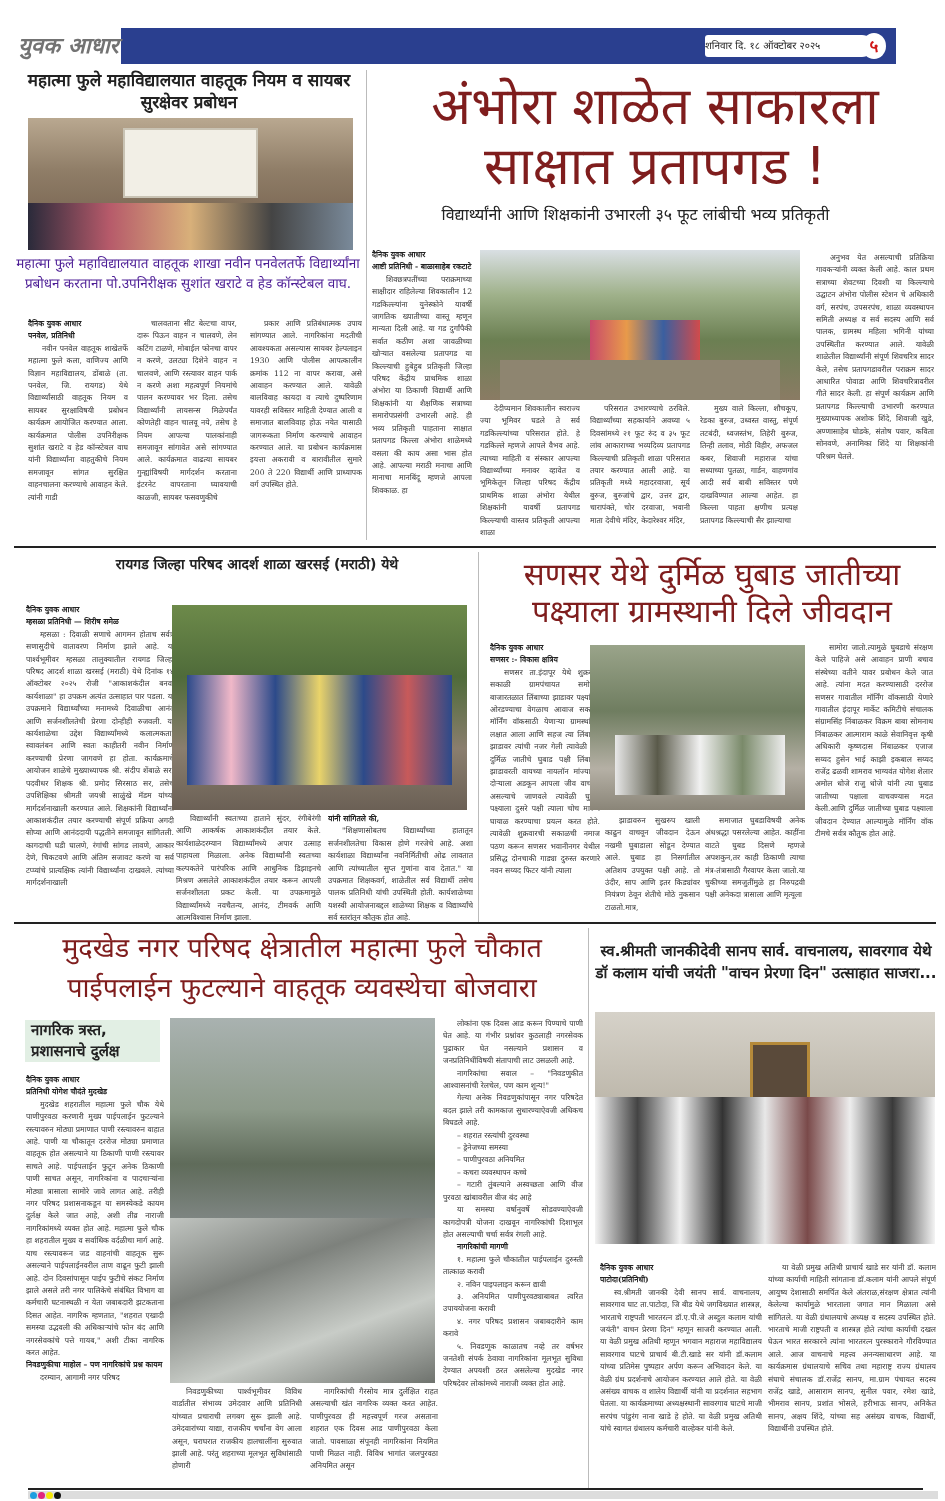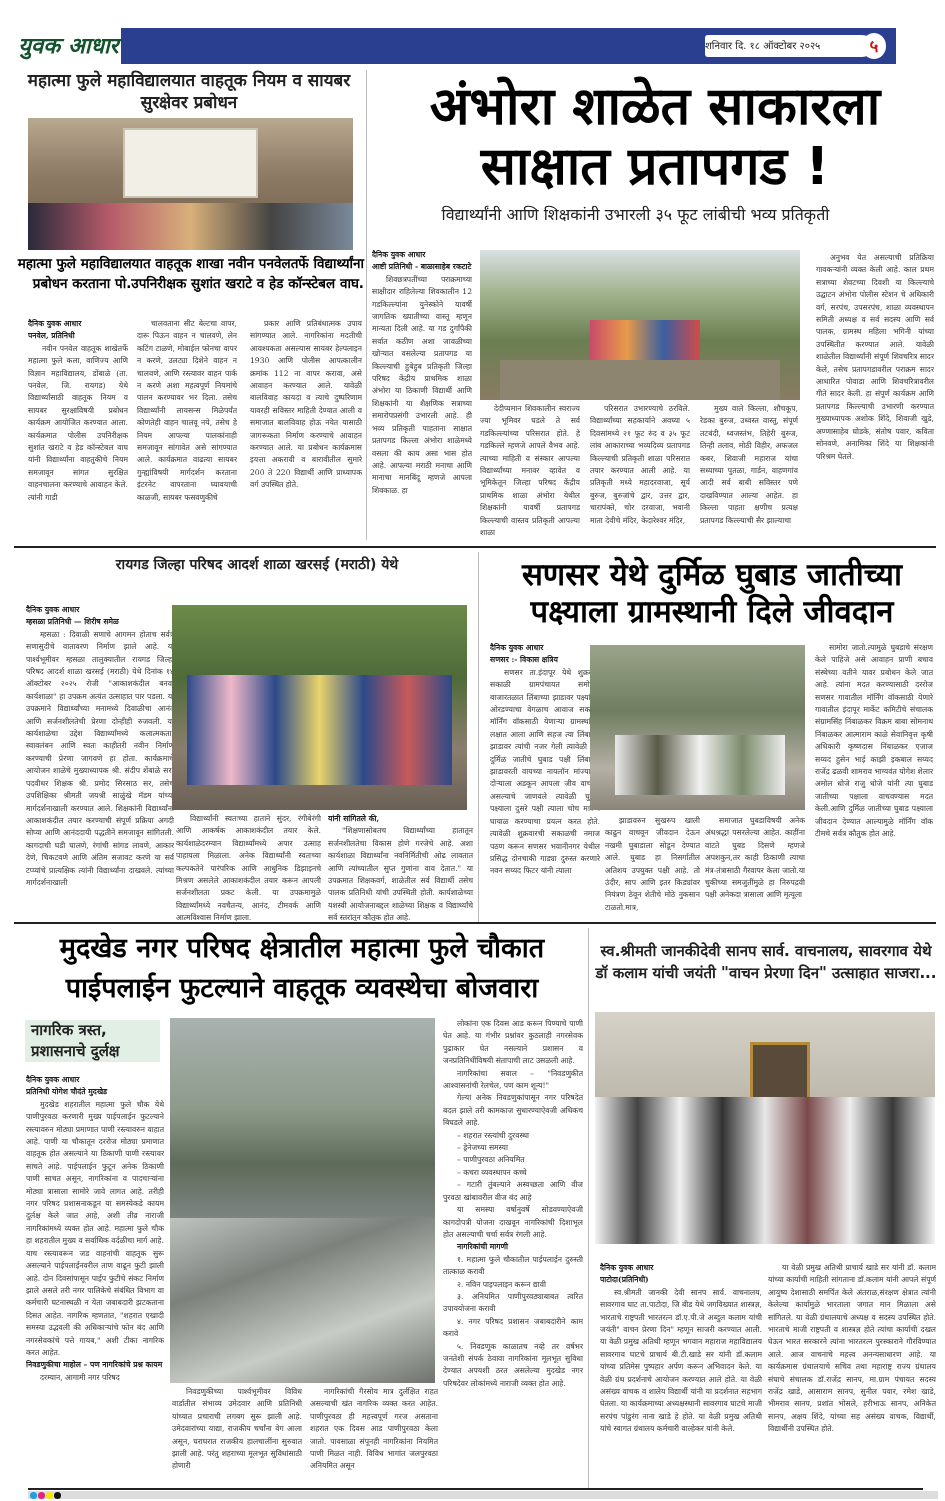--- a/index.html
+++ b/index.html
@@ -2,36 +2,36 @@
 <html><head>
 <meta charset="utf-8">
 <style>
 *{box-sizing:border-box;margin:0;padding:0}
 body{width:945px;height:1501px;background:#fff;font-family:"DejaVu Serif",serif;color:#222;position:relative;overflow:hidden}
 .abs{position:absolute}
 .masthead{left:16px;top:28px;width:880px;height:36px;background:#2a3f8f}
 .logo{left:16px;top:28px;width:105px;height:36px;background:#fff;color:#d01818;font-family:"DejaVu Sans",sans-serif;font-weight:bold;font-size:22px;line-height:36px;text-align:center;font-style:italic}
 .datebox{left:705px;top:35px;width:168px;height:22px;background:#fff;border-radius:3px 11px 11px 3px;font-size:10px;line-height:22px;font-family:"DejaVu Sans",sans-serif}
 .pageno{left:862px;top:33px;width:24px;height:26px;border-radius:50%;background:#fff;color:#d01818;font-weight:bold;font-size:17px;text-align:center;line-height:26px}
-.hl{font-family:"DejaVu Sans",sans-serif;font-weight:bold;color:#000000;text-align:center;line-height:1.18}
+.hl{font-family:"DejaVu Sans",sans-serif;font-weight:normal;color:#7f1d1d;text-align:center;line-height:1.18}
 .hl-sm{font-family:"DejaVu Sans",sans-serif;font-weight:bold;text-align:center;line-height:1.28}
 .col{font-size:7.6px;line-height:12.4px;text-align:justify;color:#333;overflow:hidden}
 .col p{text-indent:14px}
 .col .by{text-indent:0;font-weight:bold;color:#222}
 .photo{overflow:hidden}
 .rule{background:#222}
-.caption{font-family:"DejaVu Sans",sans-serif;text-align:right;font-size:14px;line-height:22px;font-weight:bold;color:#000000}
+.caption{font-family:"DejaVu Sans",sans-serif;text-align:center;font-size:14px;line-height:22px;font-weight:normal;color:#4c1d95}
 .subbox{background:#e2efe4;font-family:"DejaVu Sans",sans-serif;font-weight:bold;font-size:15px;line-height:21px;padding:0 6px}
 .footer-dot{width:7px;height:7px;border-radius:50%}
 </style>
 </head>
 <body>
 
 <div class="abs masthead" style="background: rgb(42, 63, 143);"></div>
-<div class="abs logo" style="color: #14532d;">युवक आधार</div>
+<div class="abs logo" style="color: #737373;">युवक आधार</div>
 <div class="abs datebox">शनिवार दि. १८ ऑक्टोबर २०२५</div>
 <div class="abs pageno" style="color: rgb(208, 24, 24);">५</div>
 
 <div class="abs hl-sm" style="left:14px;top:70px;width:350px;font-size:17px">महात्मा फुले महाविद्यालयात वाहतूक नियम व सायबर सुरक्षेवर प्रबोधन</div>
 <div class="abs photo" style="left:28px;top:118px;width:325px;height:132px;background:linear-gradient(180deg,#b9a890 0%,#8f7d67 40%,#6e5a48 100%)">
   <div class="abs" style="left:95px;top:10px;width:135px;height:70px;background:#f2efe6;border:2px solid #c9c3b4"></div>
   <div class="abs" style="left:0;top:85px;width:325px;height:47px;background:linear-gradient(90deg,#2a2a3a,#b65a6a,#d8b07a,#444,#7a8a9a)"></div>
 </div>
 <div class="abs caption" style="left:12px;top:253px;width:352px;font-size:13.5px;line-height:20px">महात्मा फुले महाविद्यालयात वाहतूक शाखा नवीन पनवेलतर्फे विद्यार्थ्यांना प्रबोधन करताना पो.उपनिरीक्षक सुशांत खराटे व हेड कॉन्स्टेबल वाघ.</div>
 <div class="abs col" style="left:28px;top:318px;width:100px;height:240px">

